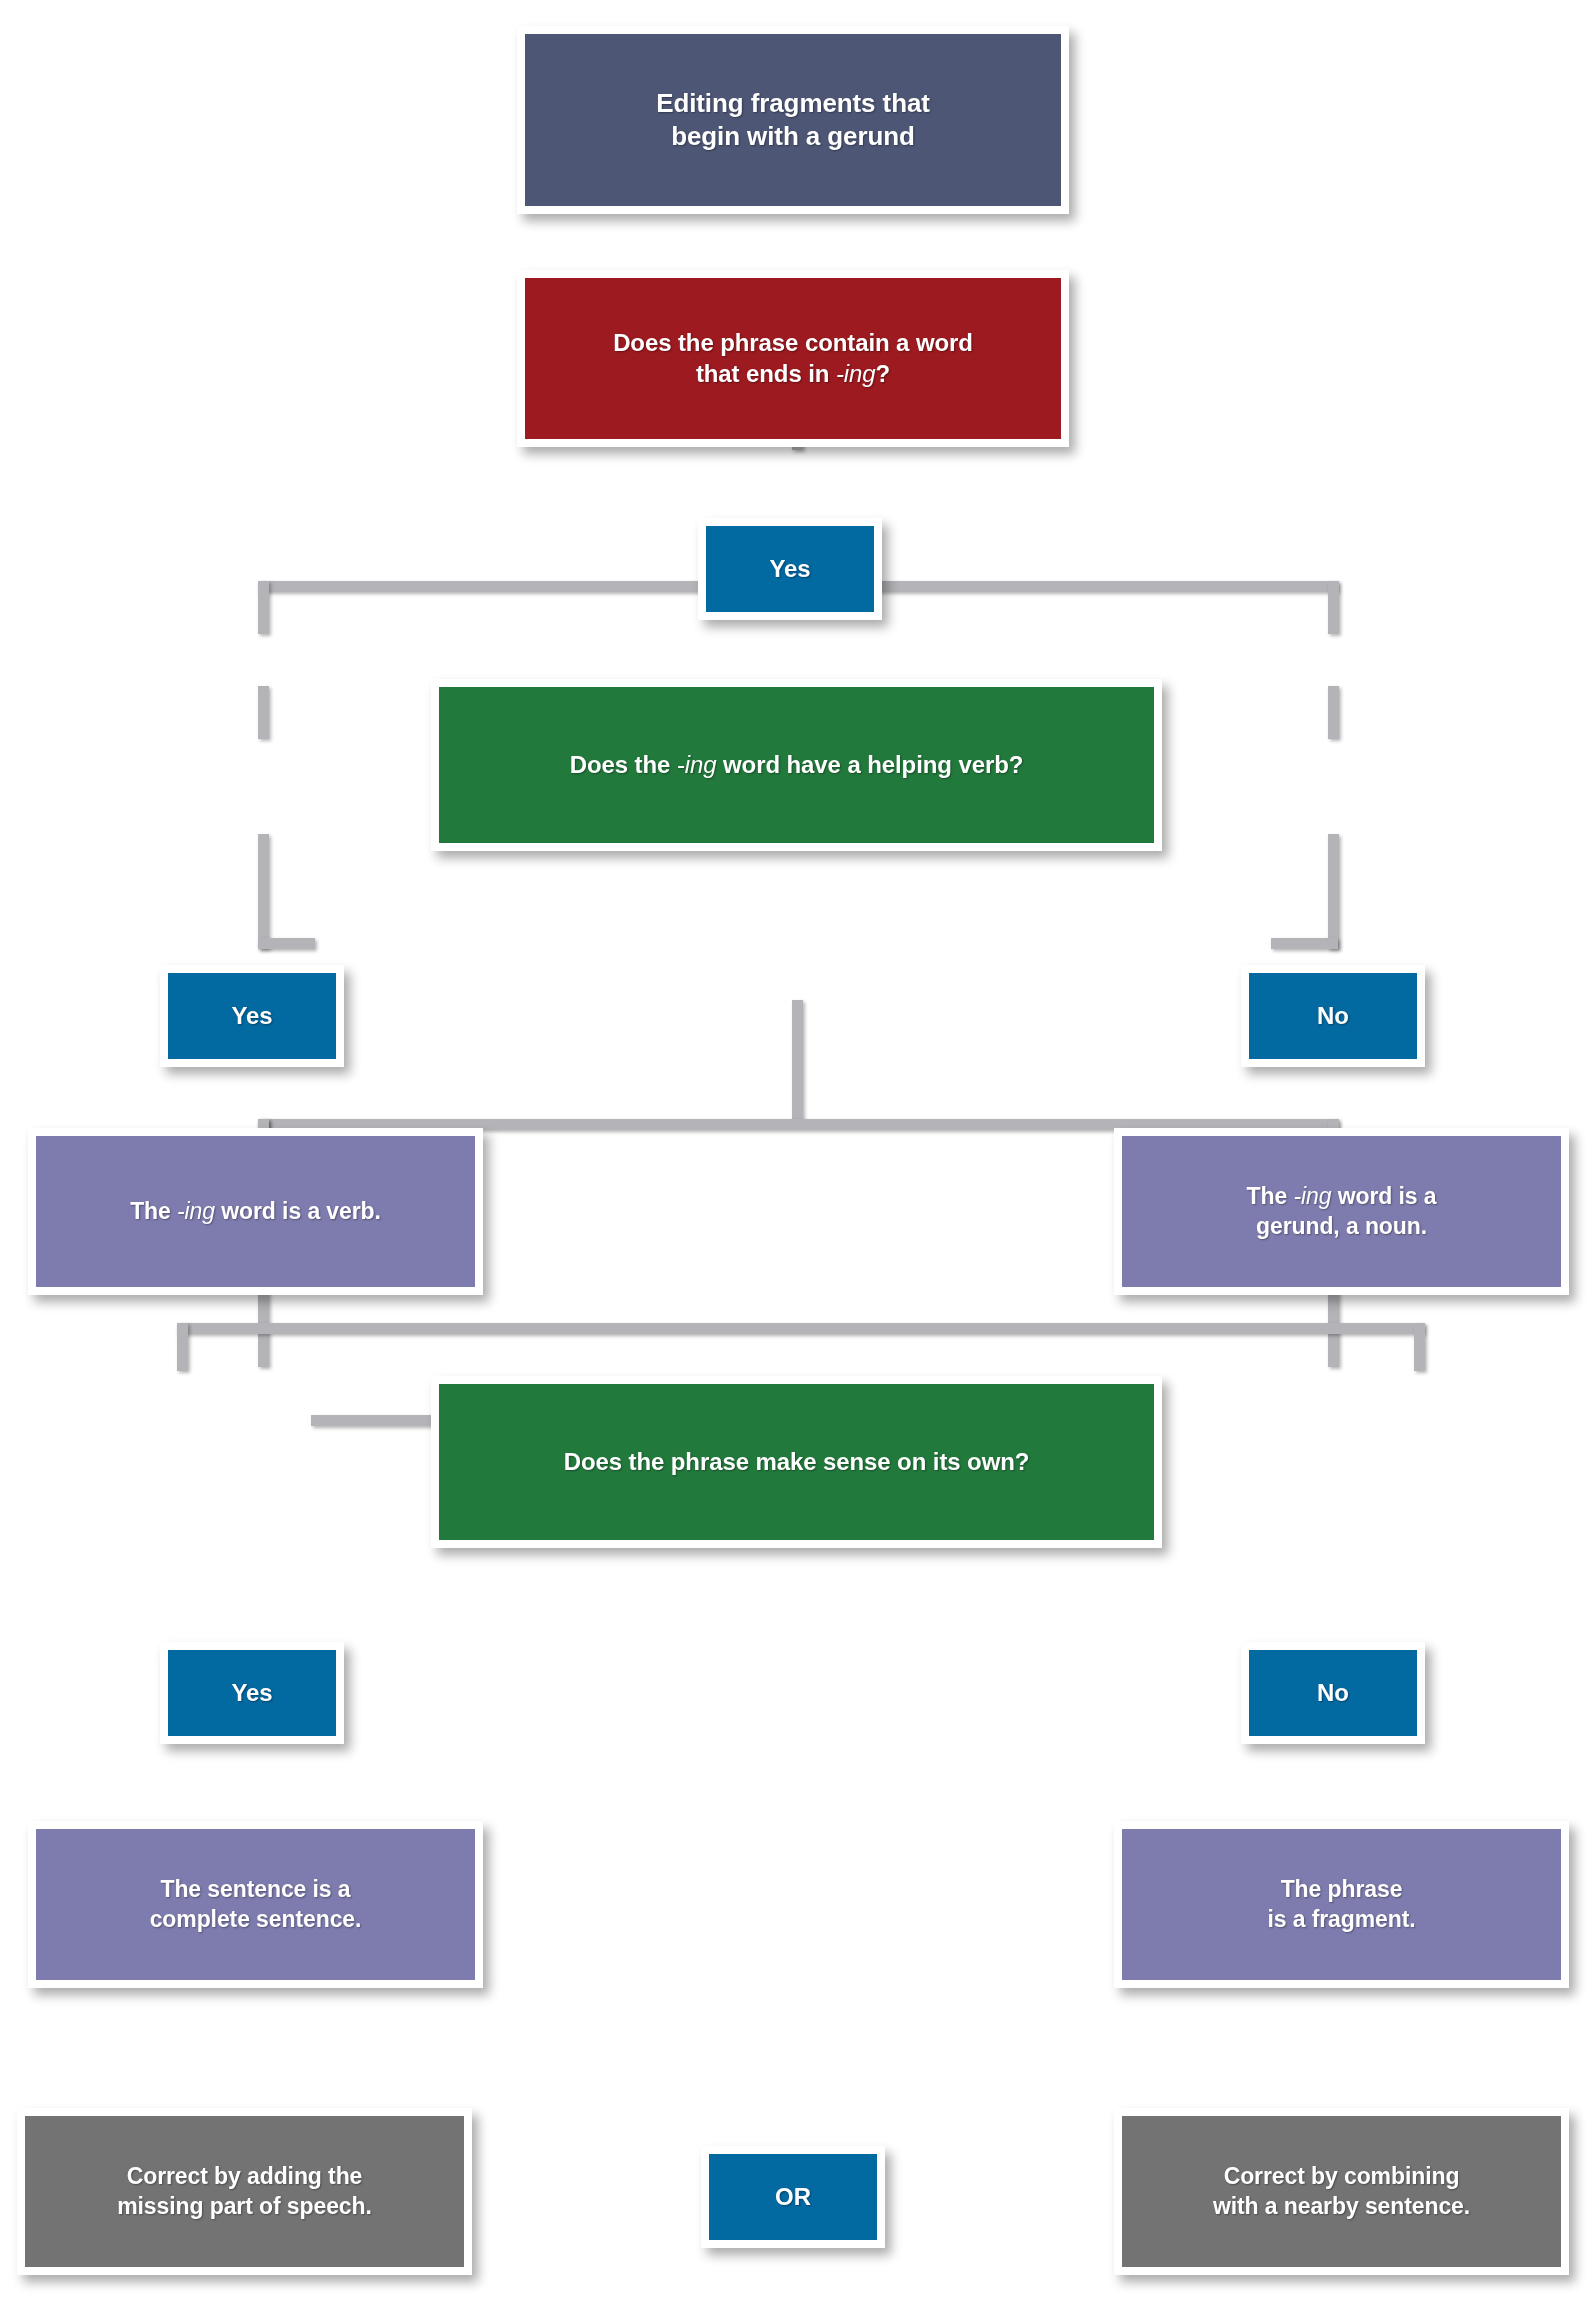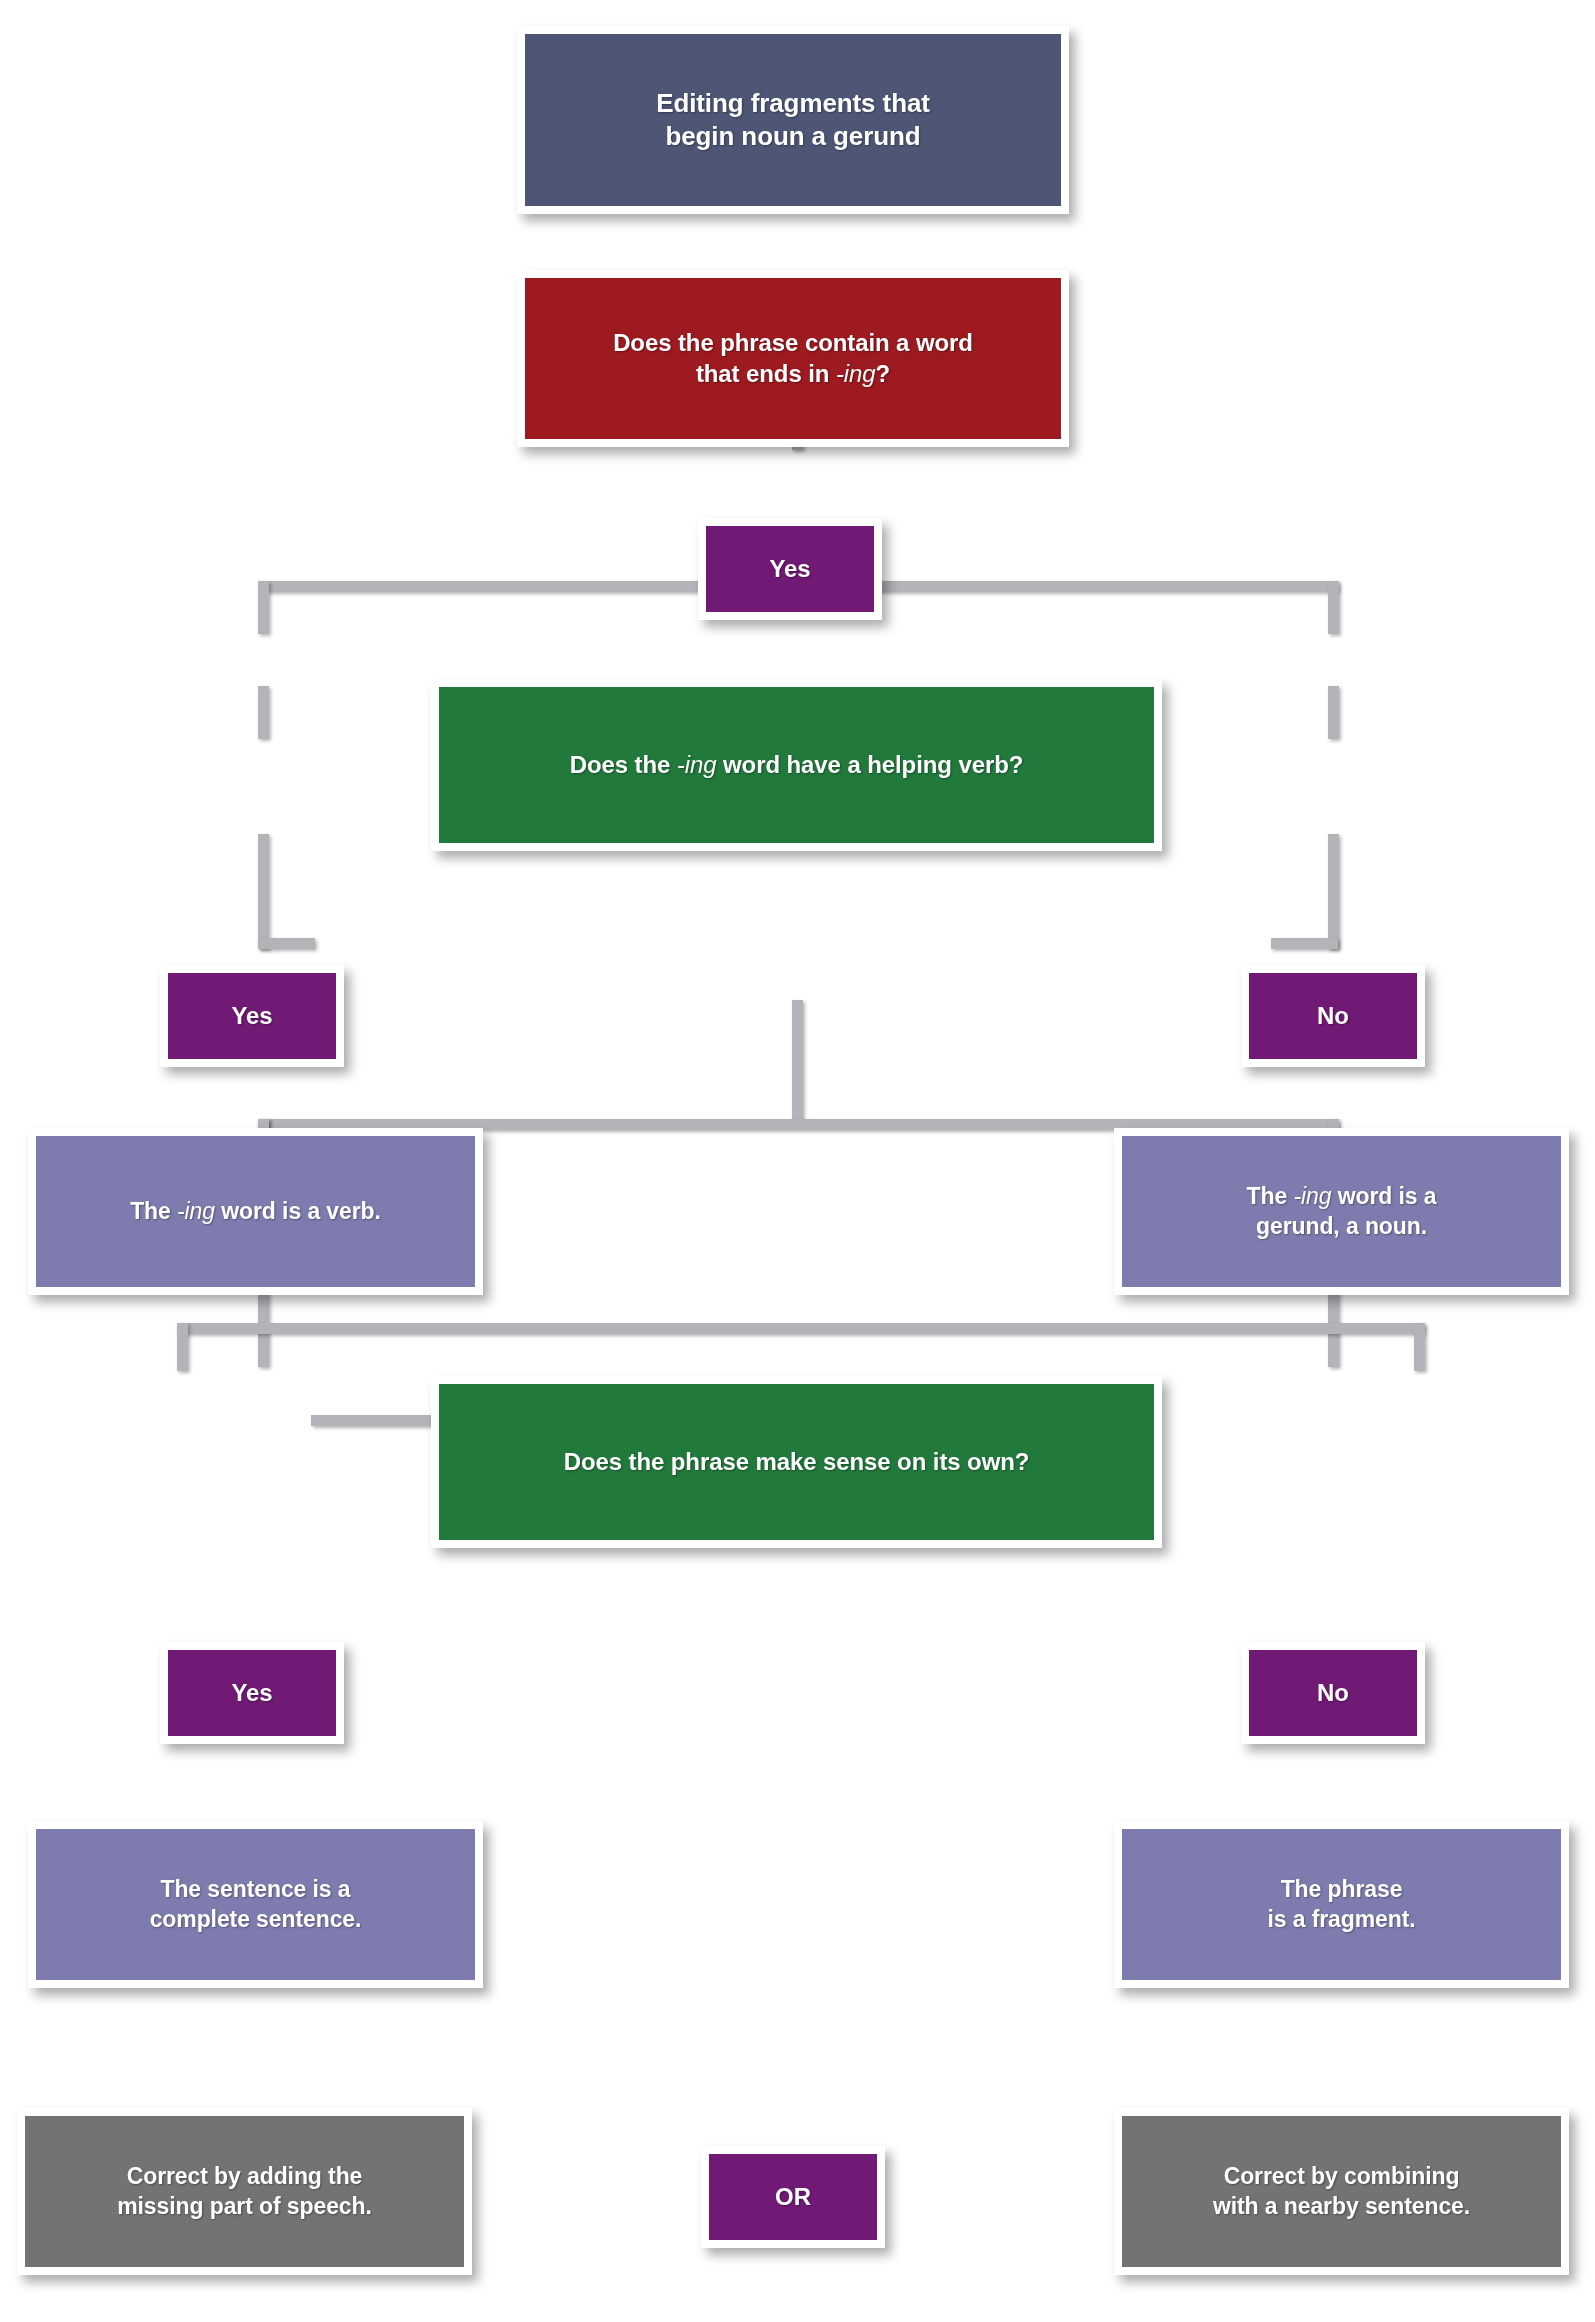--- a/index.html
+++ b/index.html
@@ -46,21 +46,21 @@
     box-shadow: 5.7px 6.7px 10.5px rgba(0,0,0,0.33);
     text-shadow: 1px 1px 1.9px rgba(0,0,0,0.35);
     padding: 0 9.6px;
   }
   .node .txt { display: block; width: 100%; }
   .node em { font-style: italic; font-weight: normal; }
 
   .c-blue   { background: #4d5675; }
   .c-red    { background: #9c1a20; }
   .c-green  { background: #22793c; }
-  .c-orange { background: #701a75; }
+  .c-orange { background: #0369a1; }
   .c-purple { background: #7e7cae; }
   .c-olive  { background: #737373; }
 
   .sz-title  { font-size: 26px; }
   .sz-body   { font-size: 24px; }
   .sz-small  { font-size: 23px; }
   .sz-label  { font-size: 24px; }
 </style>
 </head>
 <body>
@@ -103,21 +103,21 @@
   <div class="conn h" style="left:177px; top:1323px; width:1247px;"></div>
   <div class="conn v" style="left:177px; top:1323px; height:48px;"></div>
   <div class="conn v" style="left:1414px; top:1323px; height:48px;"></div>
 
   <div class="conn h" style="left:311px; top:1415px; width:148px;"></div>
   <div class="conn h" style="left:578px; top:1415px; width:158px;"></div>
 
   <div class="node c-blue sz-title" style="left:517px; top:26px; width:552px; height:188px;">
     <span class="txt">
       <span>Editing fragments that</span><br>
-      <span>begin noun a gerund</span>
+      <span>begin with a gerund</span>
     </span>
   </div>
 
   <div class="node c-red sz-body" style="left:517px; top:270px; width:552px; height:177px;">
     <span class="txt">
       <span>Does the phrase contain a word</span><br>
       <span>that ends in </span><em>-ing</em><span>?</span>
     </span>
   </div>
 

